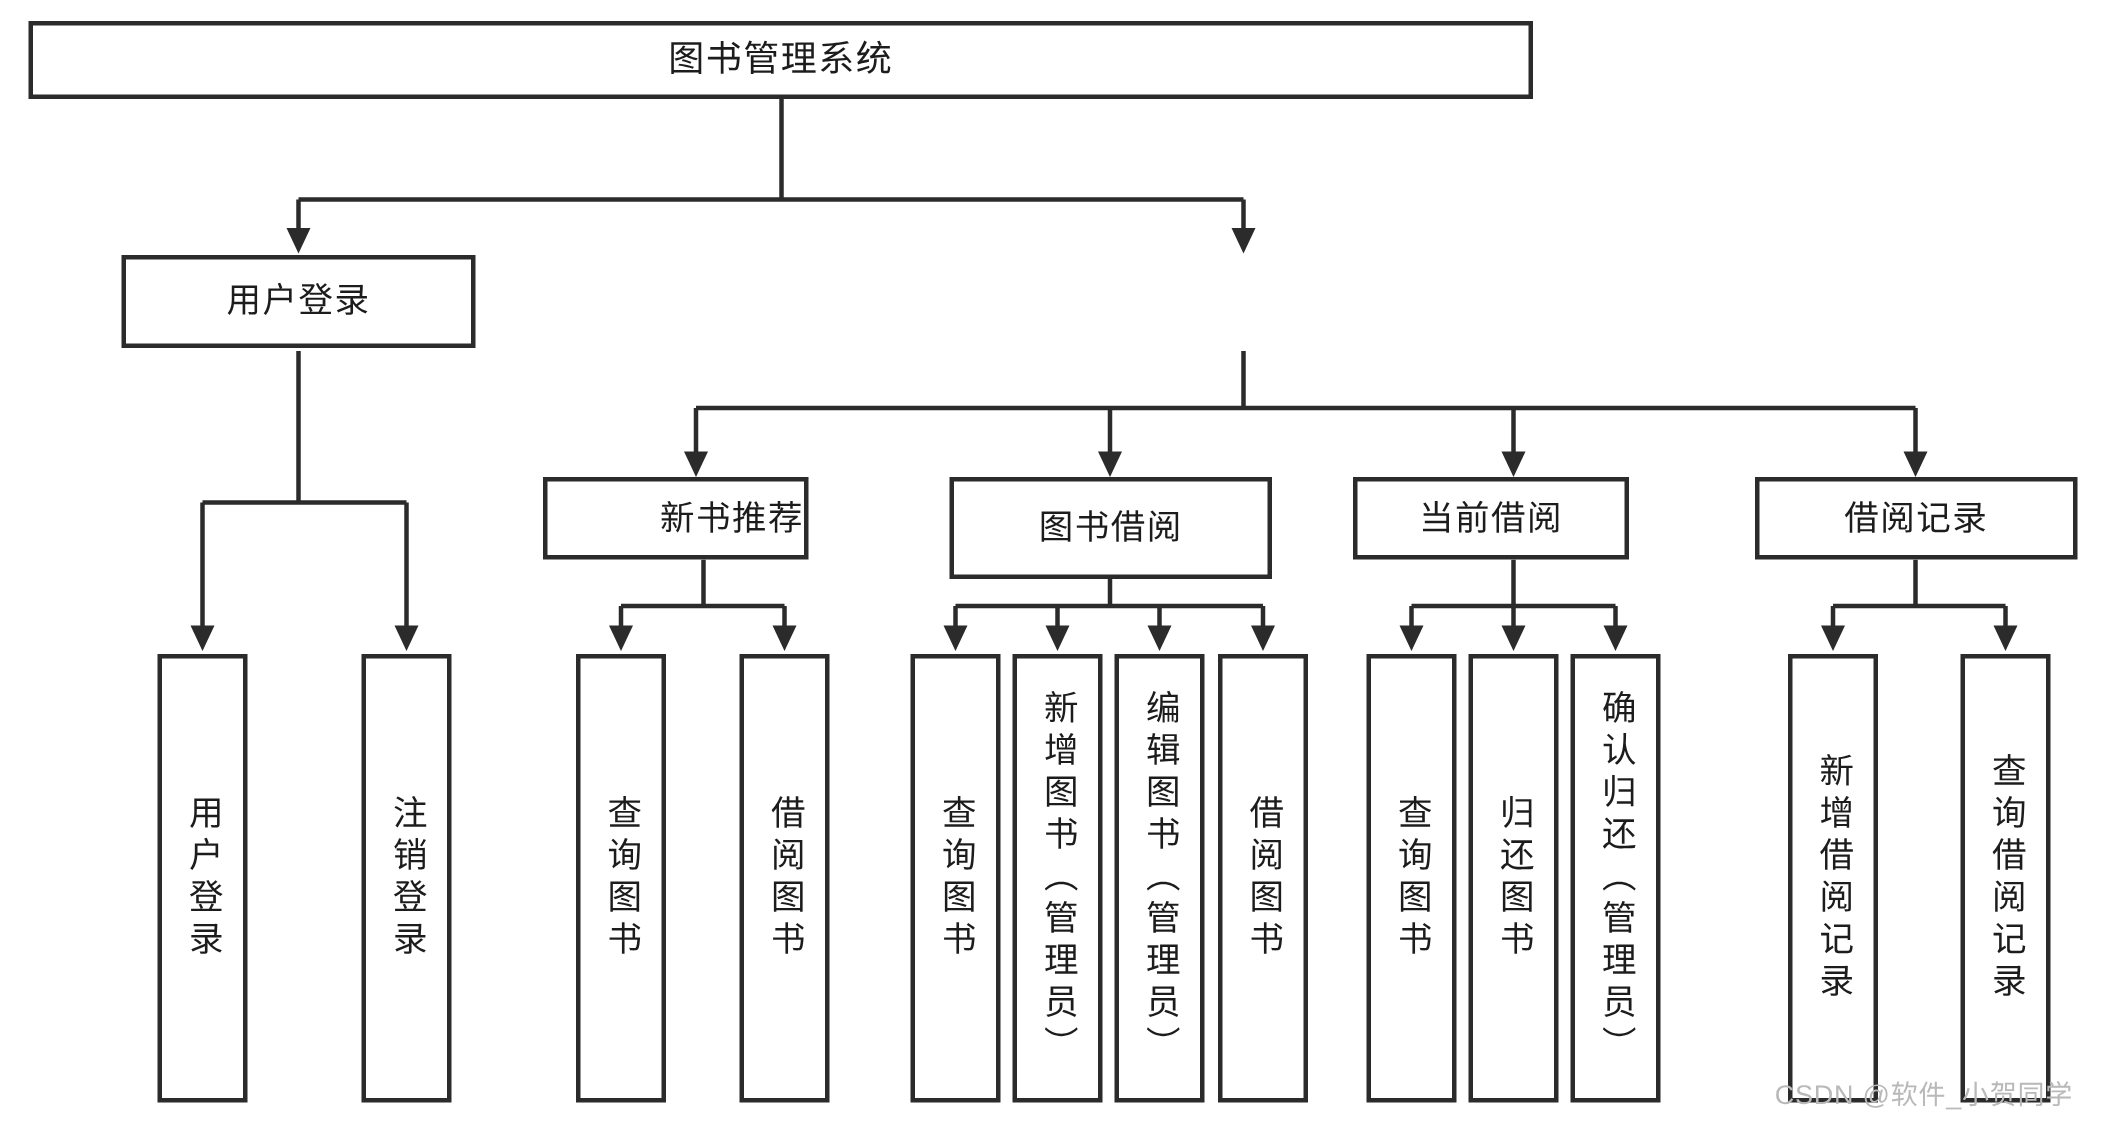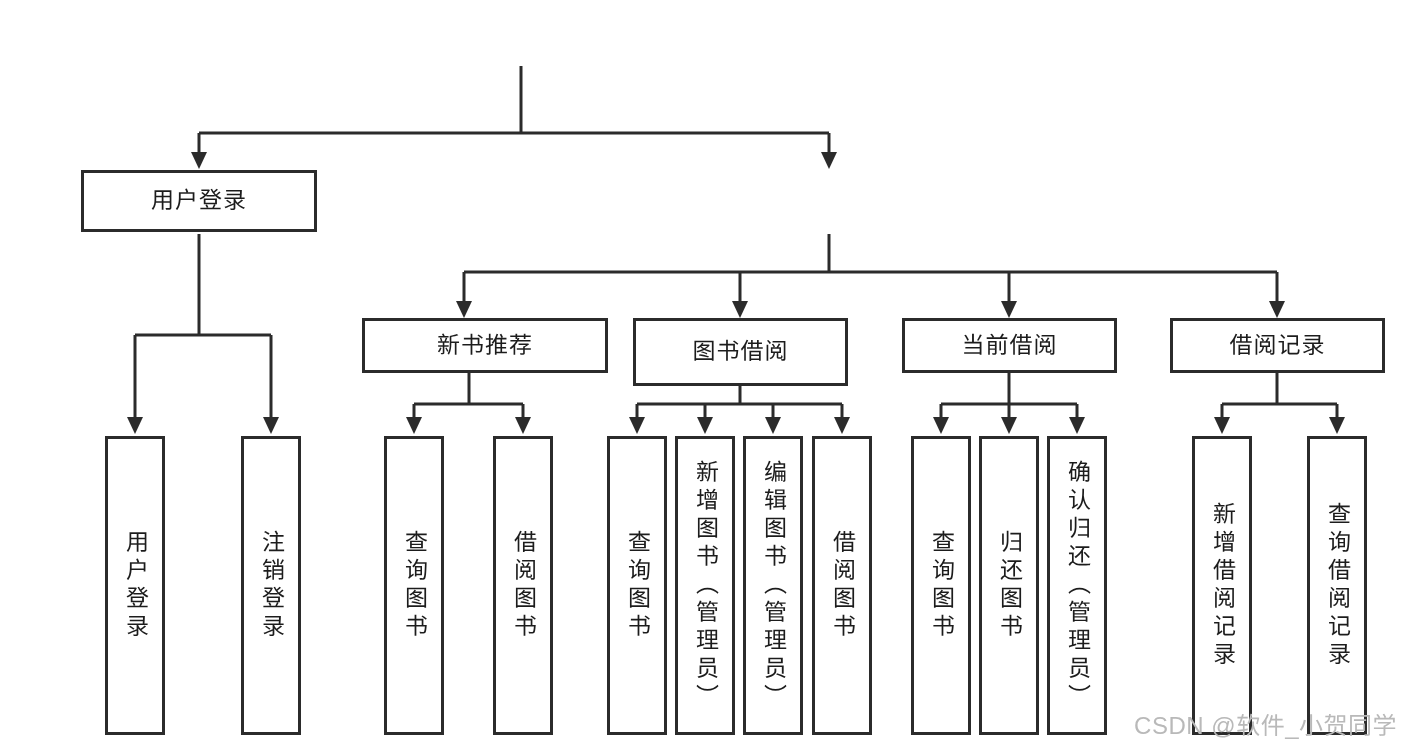--- a/index.html
+++ b/index.html
@@ -68,24 +68,24 @@
     text-orientation: upright;
     font-size: 23px;
     letter-spacing: 5px;
     line-height: 1.0;
     white-space: nowrap;
     text-align: center;
   }
   
   #watermark {
     position: absolute;
-    right: 8px;
+    right: 23px;
     bottom: 6px;
     z-index: 3;
-    font-size: 24px;
+    font-size: 18px;
     color: #b9b9b9;
     letter-spacing: 0.5px;
     white-space: nowrap;
     user-select: none;
     margin-left: 34px;
   }
 </style>
 </head>
 <body>
 
@@ -148,32 +148,35 @@
     <polygon points="1069,417 1085,417 1077,434"></polygon>
 
     <line x1="1277" y1="373" x2="1277" y2="404"></line>
     <line x1="1222" y1="404" x2="1337" y2="404"></line>
     <line x1="1222" y1="404" x2="1222" y2="419"></line>
     <polygon points="1214,417 1230,417 1222,434"></polygon>
     <line x1="1337" y1="404" x2="1337" y2="419"></line>
     <polygon points="1329,417 1345,417 1337,434"></polygon>
   </svg>
 
+  <div class="node root" style="left:19px; top:14px; width:1003px; height:52px;">
+    <span class="label">图书管理系统</span>
+  </div>
 
   <div class="node" style="left:81px; top:170px; width:236px; height:62px;">
     <span class="label">用户登录</span>
   </div>
 
-  <div class="node" style="left:362px; top:318px; width:246px; height:55px;">
+  <div class="node" style="left:362px; top:318px; width:177px; height:55px;justify-content:flex-end;">
     <span class="label">新书推荐</span>
   </div>
   <div class="node" style="left:633px; top:318px; width:215px; height:68px;">
     <span class="label">图书借阅</span>
   </div>
-  <div class="node" style="left:902px; top:318px; width:215px; height:55px;">
+  <div class="node" style="left:902px; top:318px; width:184px; height:55px;">
     <span class="label">当前借阅</span>
   </div>
   <div class="node" style="left:1170px; top:318px; width:215px; height:55px;align-items:center;">
     <span class="label">借阅记录</span>
   </div>
 
   <div class="node leaf" style="left:105px; top:436px; width:60px; height:299px;">
     <span class="label">用户登录</span>
   </div>
   <div class="node leaf" style="left:241px; top:436px; width:60px; height:299px;">

